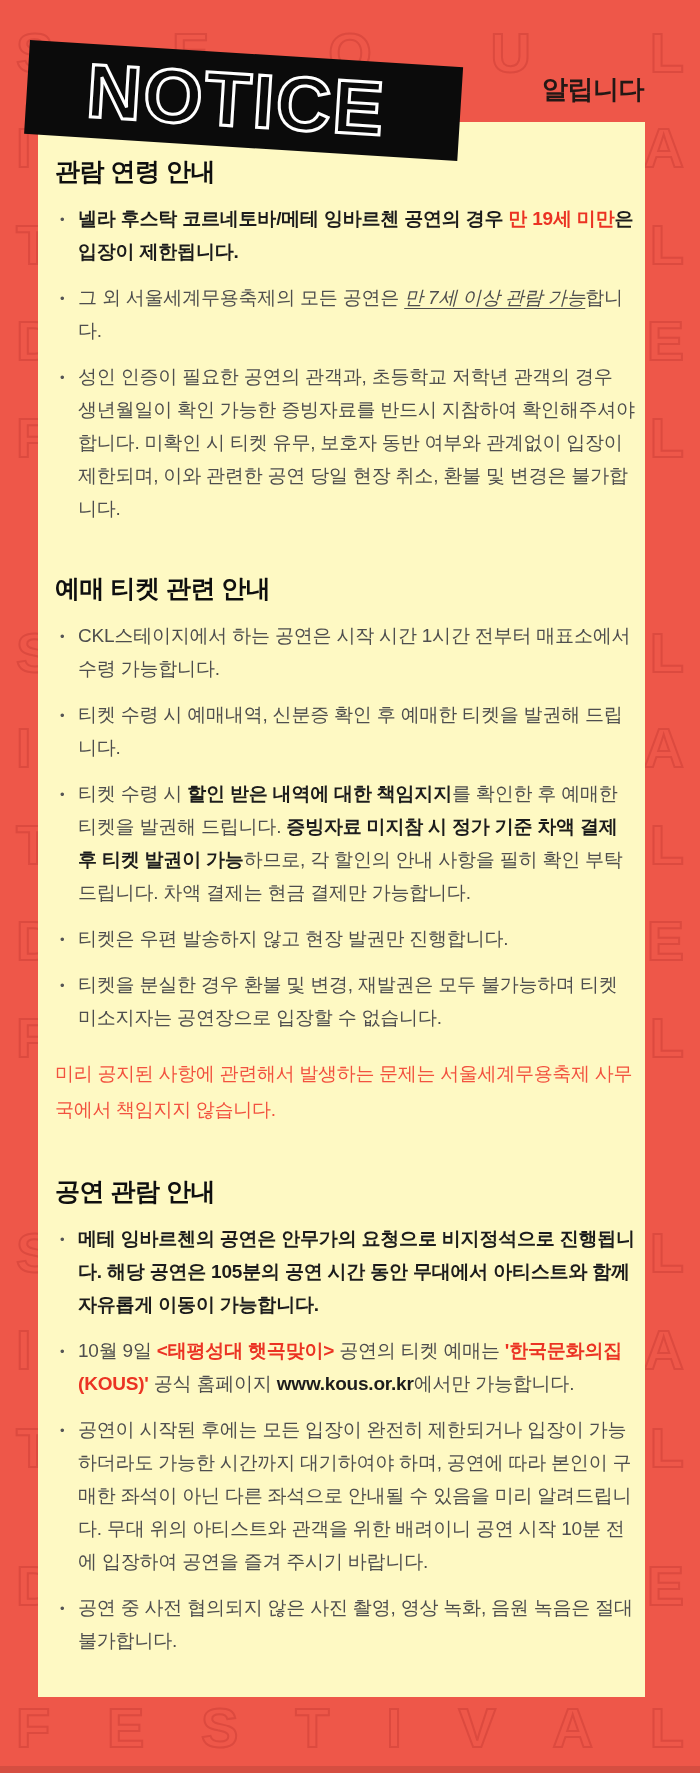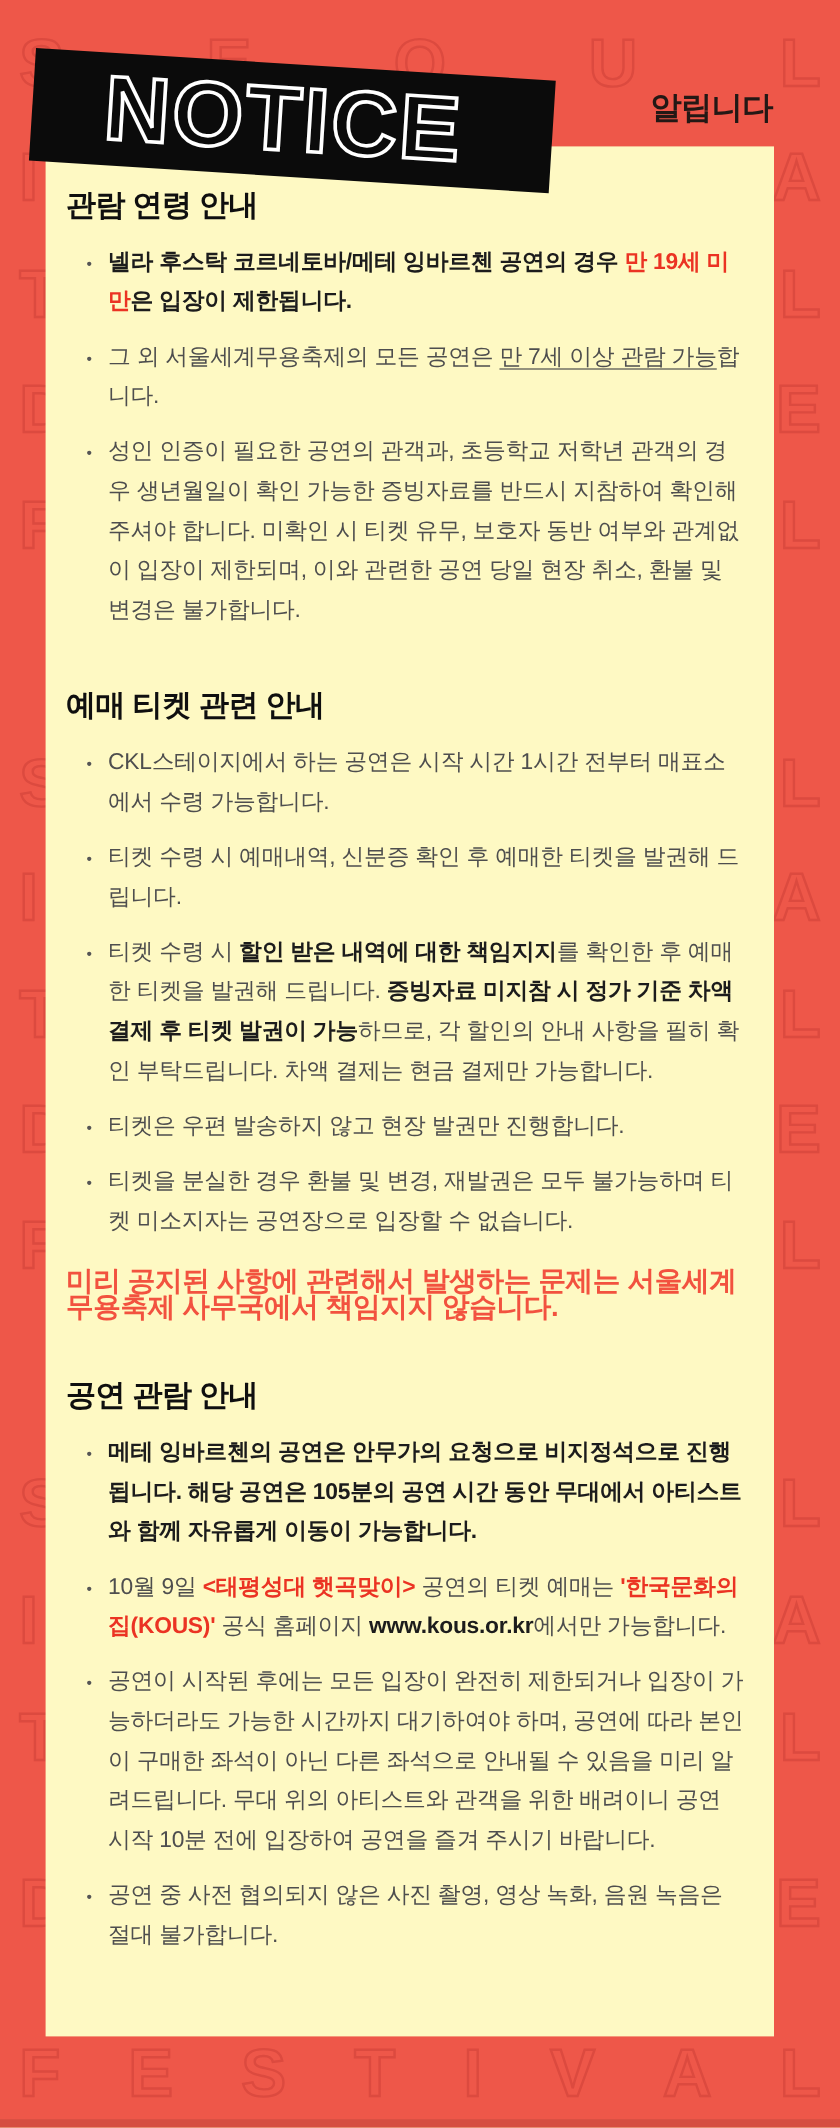--- a/index.html
+++ b/index.html
@@ -21,34 +21,34 @@
   .card{
     position:absolute;left:38px;top:122px;width:607px;height:1575px;
     background:#fef9c3;z-index:1;overflow:hidden;box-sizing:border-box;
     padding:30px 10px 0 17px;
   }
   .card h2{
     margin:48px 0 16px 0;font-size:25px;line-height:1.2;font-weight:800;
     color:#0f0f0f;letter-spacing:-0.5px;
   }
   .card h2:first-child{margin-top:4px;}
-  .card ul{list-style:none;margin:12px;padding:0;}
+  .card ul{list-style:none;margin:0;padding:0;}
   .card li{
     position:relative;padding-left:23px;margin:0 0 13px 0;
     font-size:19px;line-height:33px;color:#4e4e4e;letter-spacing:-0.2px;
   }
   .card li::before{
     content:"•";position:absolute;left:5px;top:1px;font-size:13px;color:#555;
   }
   .sb{font-weight:bold;color:#1c1c1c;}
   .sr{color:#EB3323;font-weight:bold;}
   .srb{color:#EB3323;font-weight:bold;}
-  .su{text-decoration:underline;text-underline-offset:4px;}
+  .su{text-decoration:underline;text-underline-offset:4px;font-style:italic;}
   .red-note{
-    margin:22px 0 0 0;font-size:23px;line-height:22px;font-weight:bold;
+    margin:22px 0 0 0;font-size:19px;line-height:36px;font-weight:normal;
     color:#F2523F;letter-spacing:-0.3px;
   }
   
   .banner{
     position:absolute;left:30px;top:40px;width:434px;height:94px;
     background:#0B0B0B;z-index:2;
     transform:rotate(3.6deg);transform-origin:0 0;
   }
   .banner .notice{
     position:absolute;left:60px;top:-2px;

